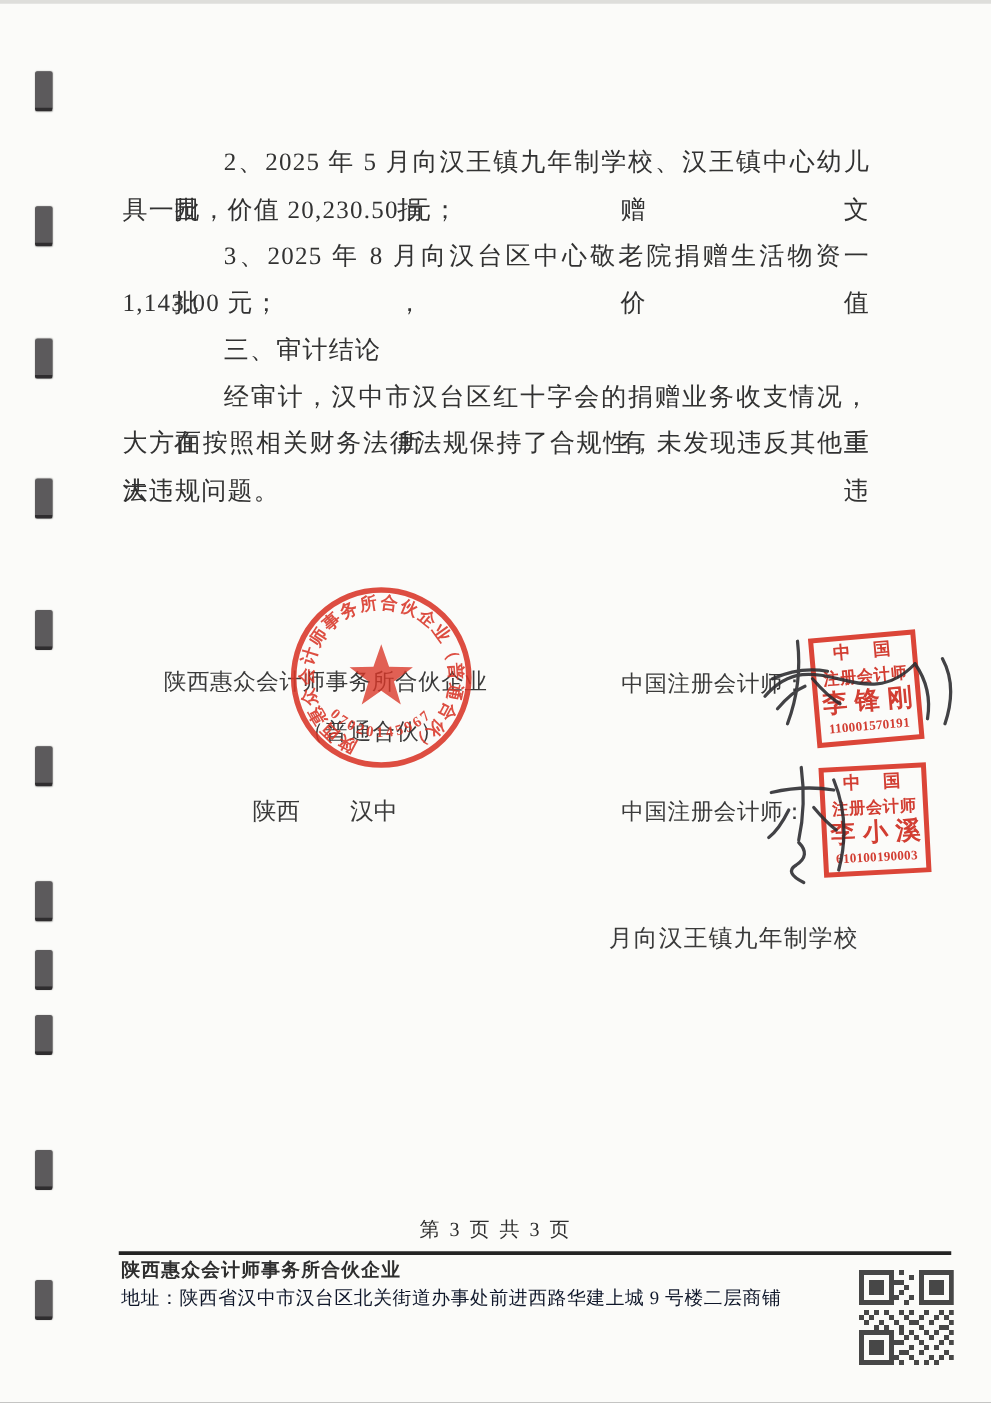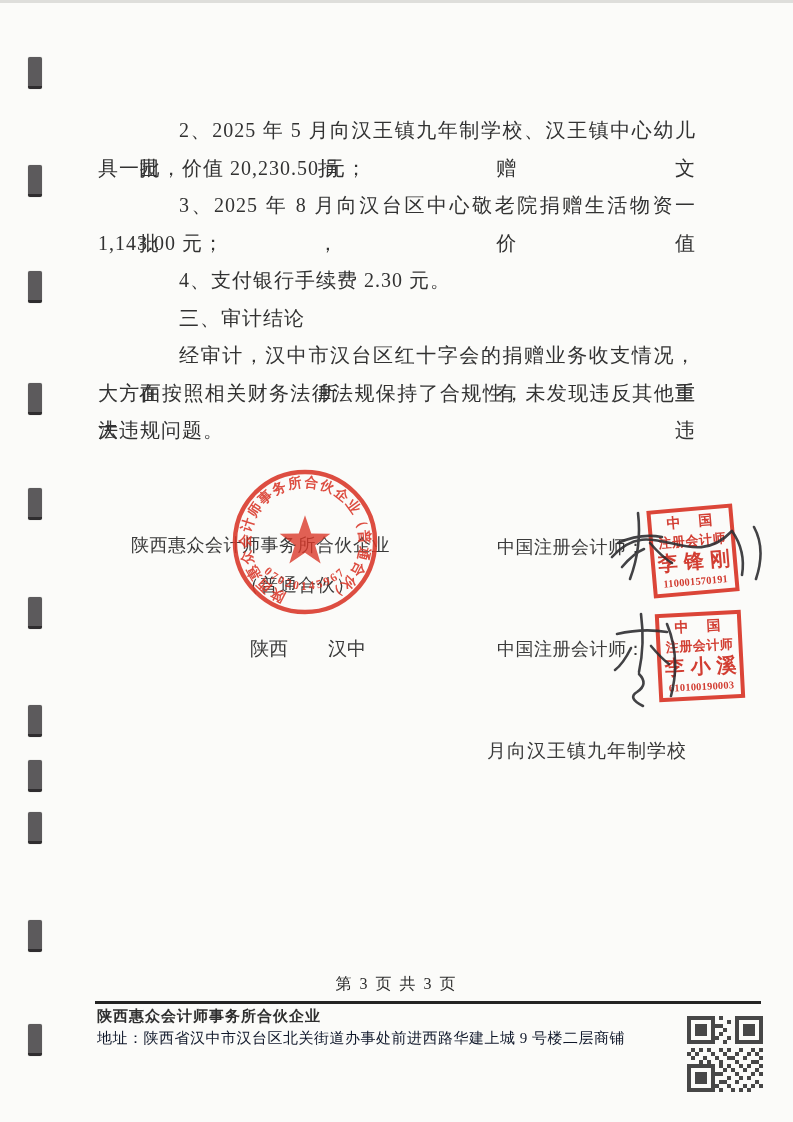--- a/index.html
+++ b/index.html
@@ -25,21 +25,21 @@
     position:absolute; left:98px; top:112px; width:598px;
     font-size:20px; letter-spacing:1px; color:#323232;
   }
   .ln{ height:37.5px; line-height:37.5px; white-space:nowrap; }
   .ln.ind{ text-indent:40px;margin-left:41px; }
   .ln.fill{ white-space:normal; text-align:justify; text-align-last:justify; text-justify:inter-character; }
   
   .static-label{ position:absolute; white-space:nowrap; color:#3a3a3a; }
   #firm-name-line{ left:131px; top:533px; font-size:18px; letter-spacing:0.5px; }
   #partnership-type{ left:211px; top:573px; font-size:18px; letter-spacing:1px;margin-left:30px; }
-  #province-city{ left:202px; top:636px; font-size:19px;margin-left:48px; }
+  #province-city{ left:202px; top:636px; font-size:19px; }
   #province-city .gap{ display:inline-block; width:40px; }
   
   #round-seal{ position:absolute; left:230px; top:467px; width:150px; height:150px; opacity:.88; }
   
   .cpa-label{ font-size:18px; letter-spacing:0.5px; }
   #cpa1-label{ left:497px; top:535px; }
   #cpa2-label{ left:497px; top:637px; }
   .sq-stamp{
     position:absolute; box-sizing:border-box;
     width:86px; height:88px; border:4px solid #d93628;
@@ -83,21 +83,20 @@
   <div class="hole" style="top:760px"></div>
   <div class="hole" style="top:812px"></div>
   <div class="hole" style="top:920px"></div>
   <div class="hole" style="top:1024px"></div>
 
   <div id="body-text">
     <div class="ln ind fill">2、2025 年 5 月向汉王镇九年制学校、汉王镇中心幼儿园捐赠文</div>
     <div class="ln">具一批，价值 20,230.50 元；</div>
     <div class="ln ind fill">3、2025 年 8 月向汉台区中心敬老院捐赠生活物资一批，价值</div>
     <div class="ln">1,143.00 元；</div>
-    <div class="ln ind">4、支付银行手续费 2.30 元。</div>
     <div class="ln ind">三、审计结论</div>
     <div class="ln ind fill">经审计，汉中市汉台区红十字会的捐赠业务收支情况，在所有重</div>
     <div class="ln fill">大方面按照相关财务法律法规保持了合规性，未发现违反其他重大违</div>
     <div class="ln">法违规问题。</div>
   </div>
 
   <div id="firm-name-line" class="static-label">陕西惠众会计师事务所合伙企业</div>
   <div id="partnership-type" class="static-label">（普通合伙）</div>
   <div id="province-city" class="static-label"><span>陕西</span><span class="gap"></span><span>汉中</span></div>
 

